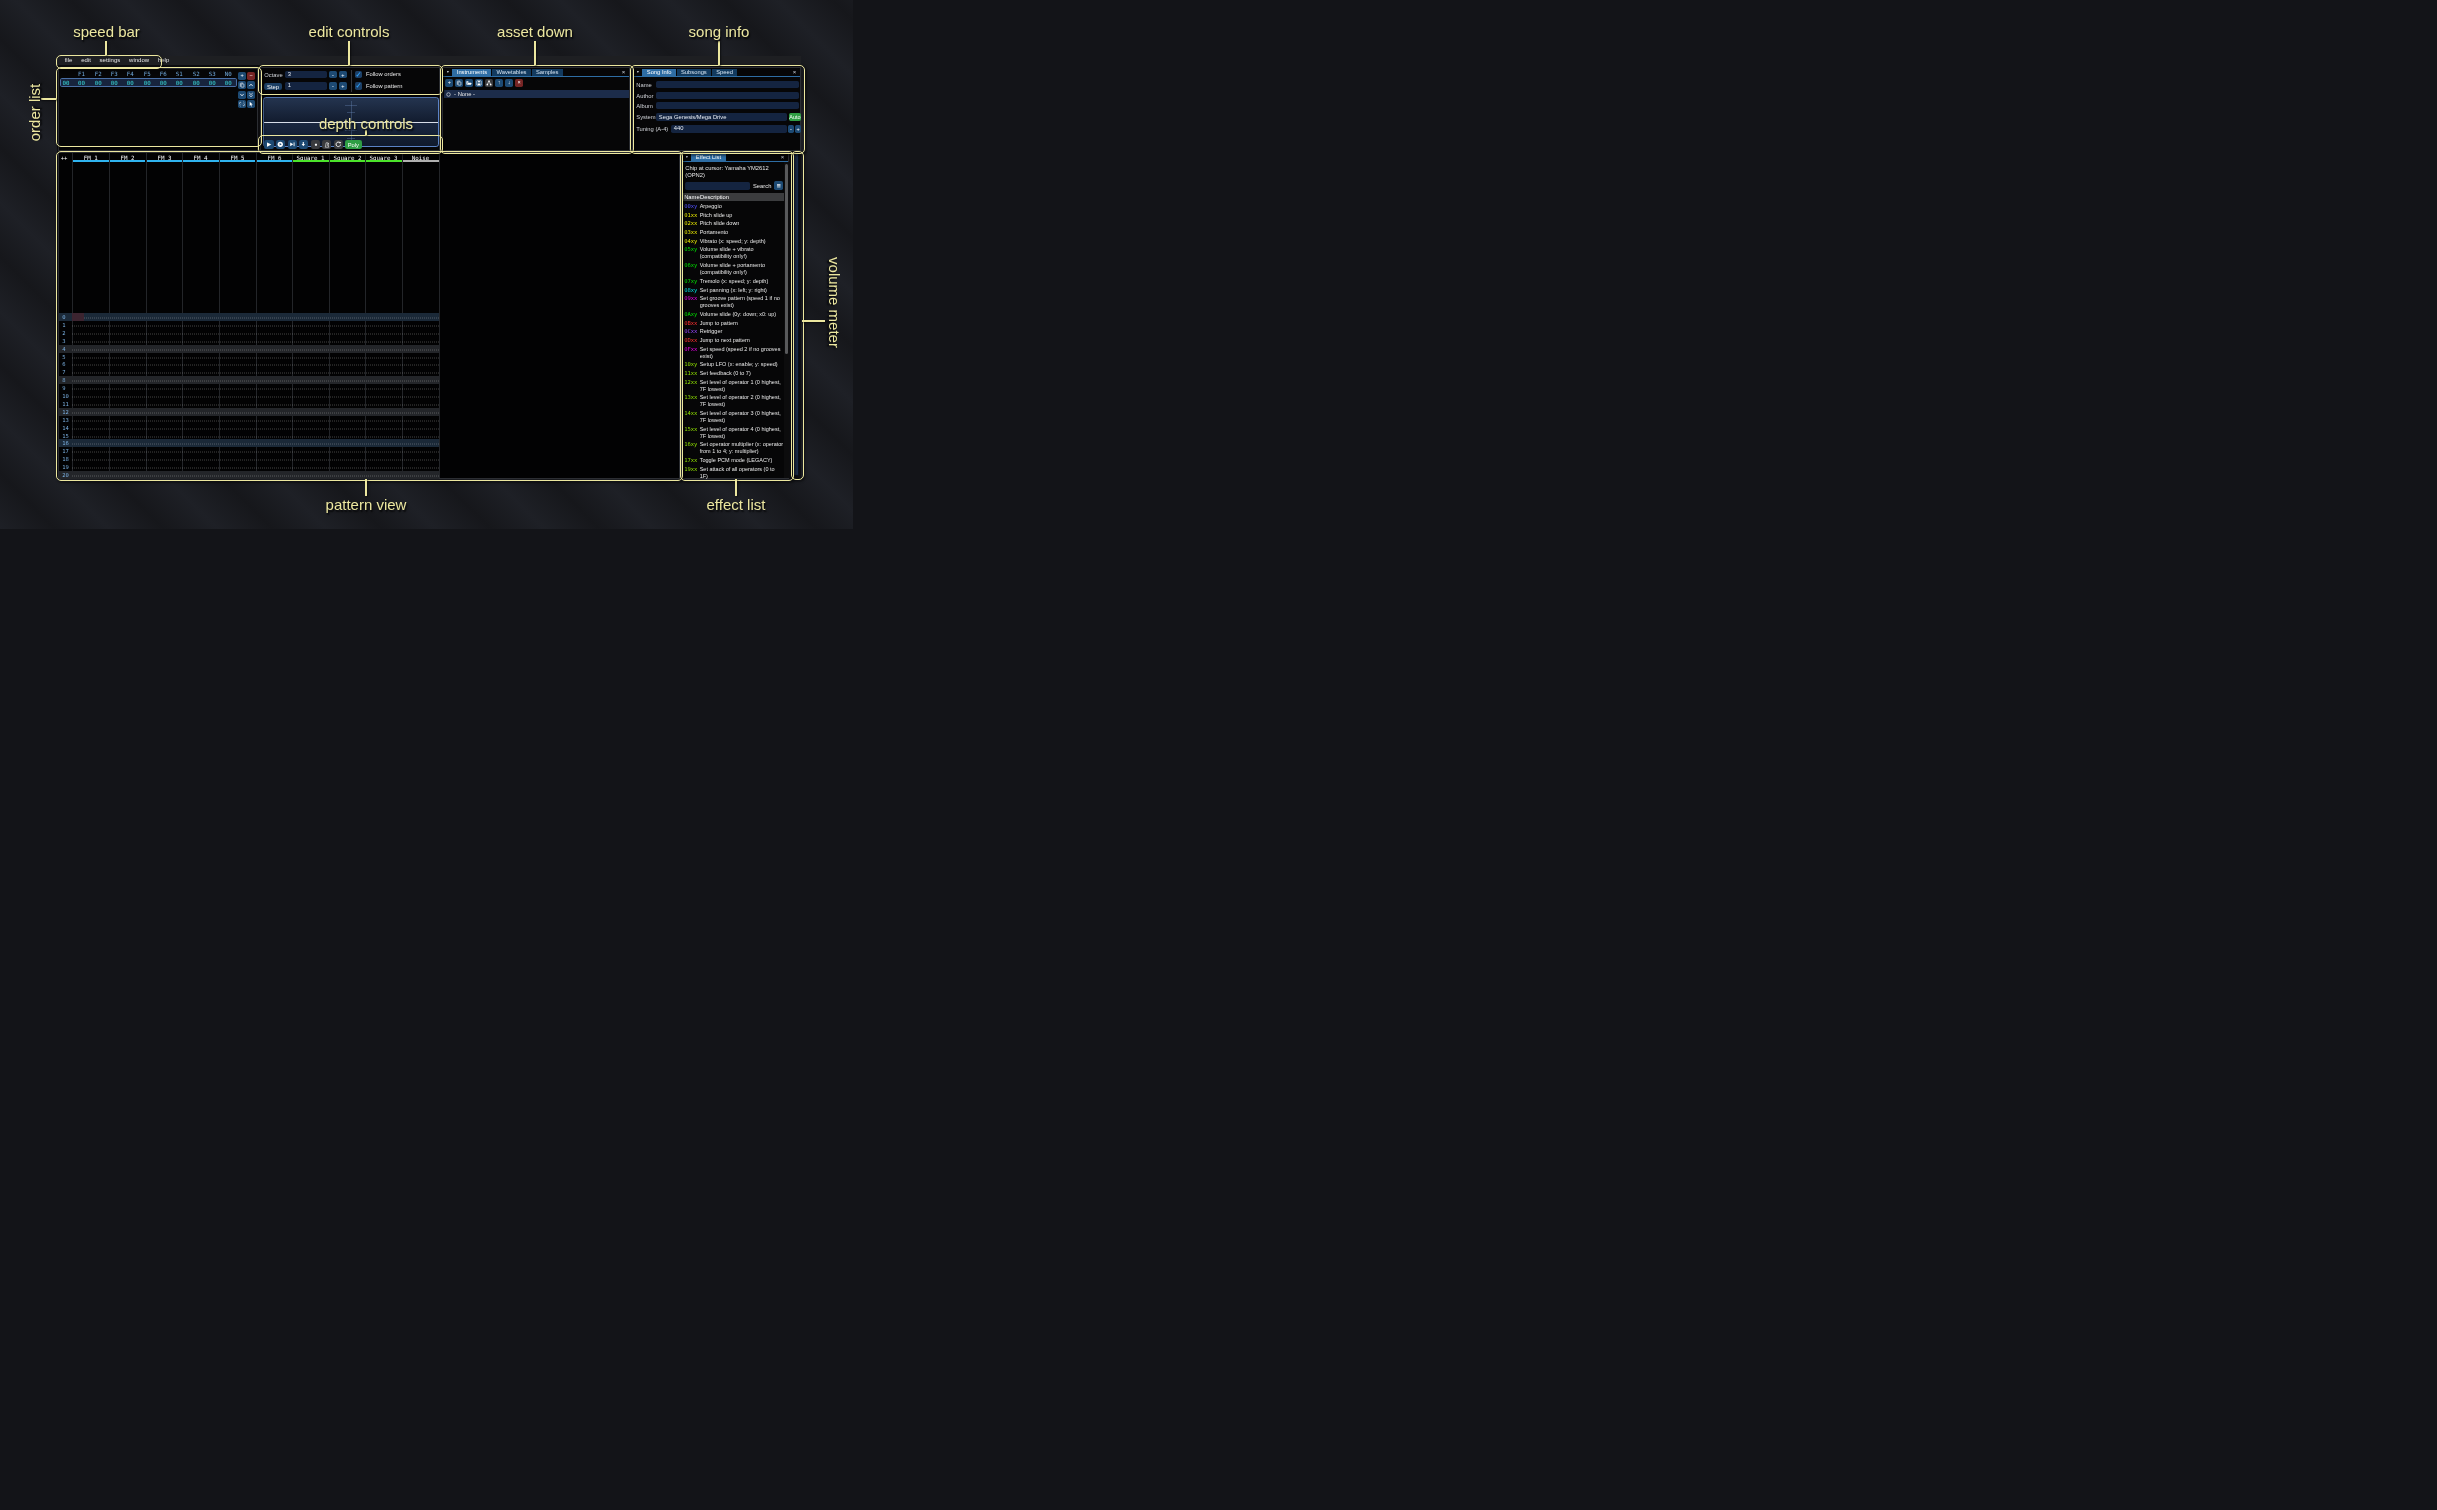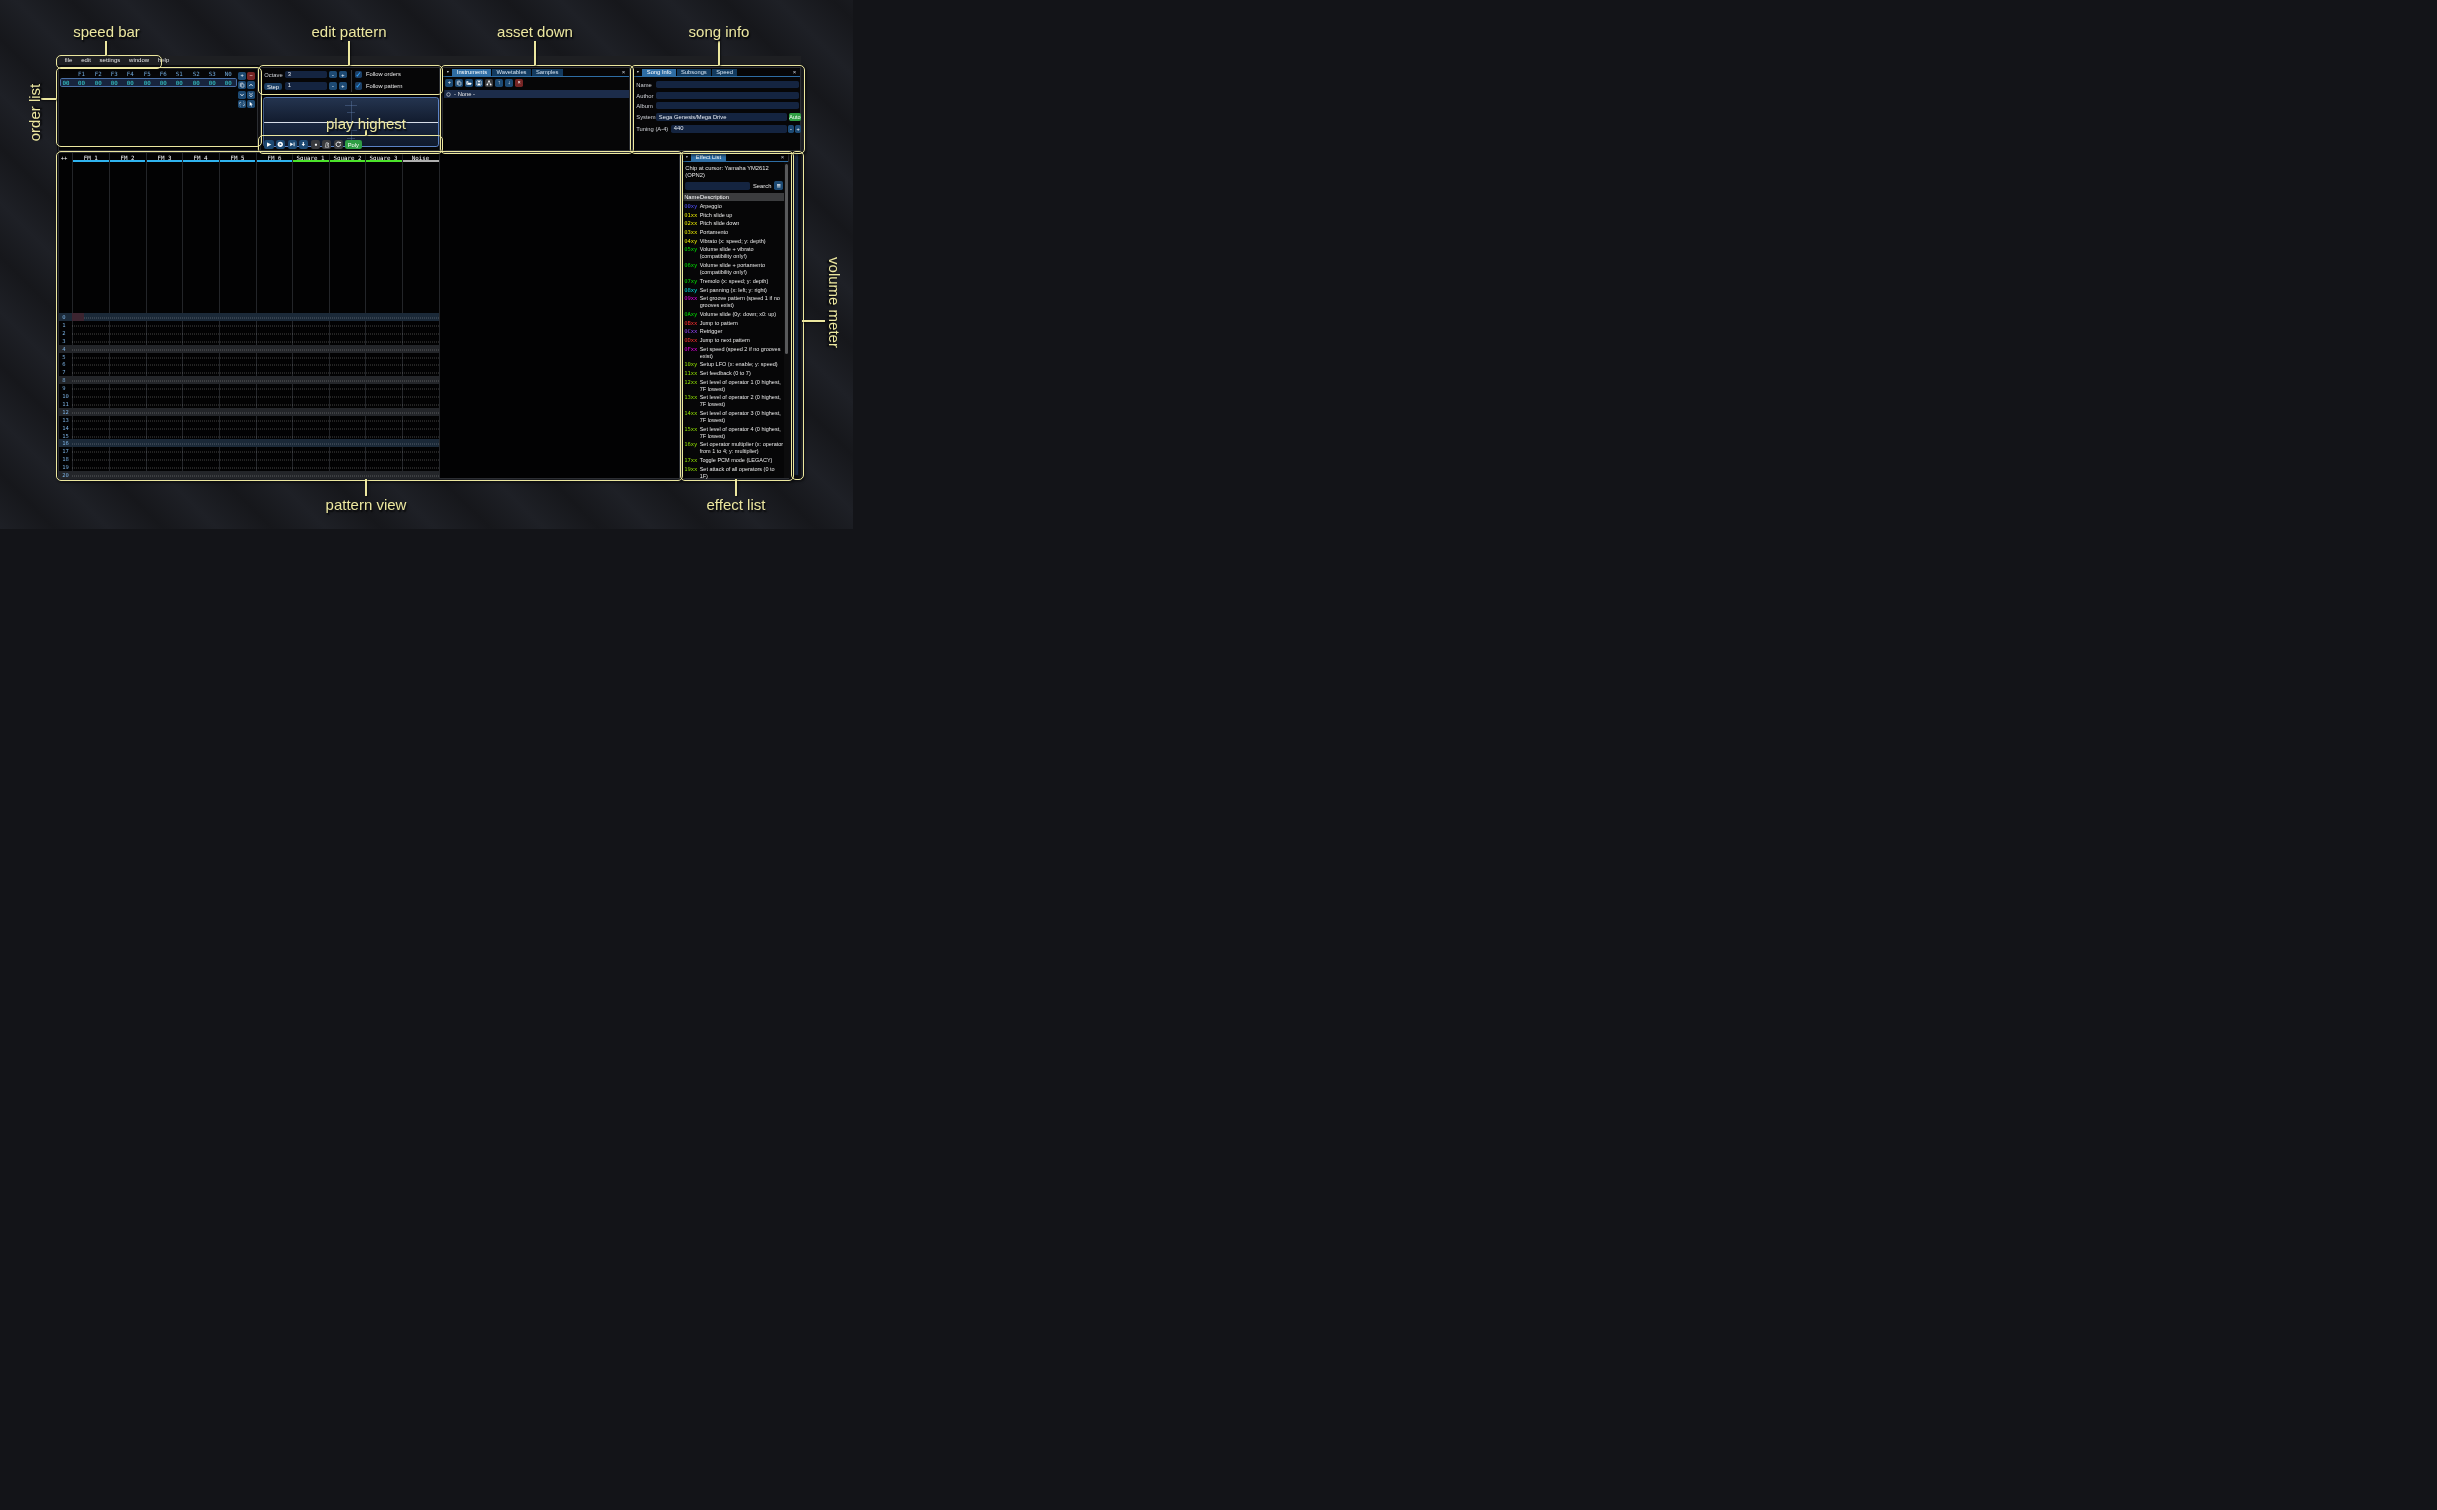--- a/index.html
+++ b/index.html
@@ -596,22 +596,22 @@
   <div class="ann-line" style="left:348px;top:41px;width:1.7px;height:24px;"></div>
   <div class="ann-line" style="left:534px;top:41px;width:1.7px;height:24px;"></div>
   <div class="ann-line" style="left:718px;top:41px;width:1.7px;height:24px;"></div>
   <div class="ann-line" style="left:41px;top:98px;width:15px;height:1.7px;"></div>
   <div class="ann-line" style="left:365px;top:130px;width:1.7px;height:5px;"></div>
   <div class="ann-line" style="left:365px;top:479px;width:1.7px;height:17px;"></div>
   <div class="ann-line" style="left:735px;top:479px;width:1.7px;height:17px;"></div>
   <div class="ann-line" style="left:802px;top:320px;width:23px;height:1.7px;"></div>
 
   <div class="ann-label" style="left:57px;top:22.6px;width:99px;">speed bar</div>
-  <div class="ann-label" style="left:294px;top:22.6px;width:110px;">edit pattern</div>
+  <div class="ann-label" style="left:294px;top:22.6px;width:110px;">edit controls</div>
   <div class="ann-label" style="left:480px;top:22.6px;width:110px;">asset down</div>
   <div class="ann-label" style="left:664px;top:22.6px;width:110px;">song info</div>
   <div class="ann-label" style="left:-4.4px;top:104px;width:77px;transform:rotate(-90deg);">order list</div>
-  <div class="ann-label" style="left:311px;top:115px;width:110px;">play highest</div>
+  <div class="ann-label" style="left:311px;top:115px;width:110px;">depth controls</div>
   <div class="ann-label" style="left:311px;top:496px;width:110px;">pattern view</div>
   <div class="ann-label" style="left:681px;top:496px;width:110px;">effect list</div>
   <div class="ann-label" style="left:784px;top:294px;width:100px;transform:rotate(90deg);">volume meter</div>
 </div>
 
 
 </body></html>

